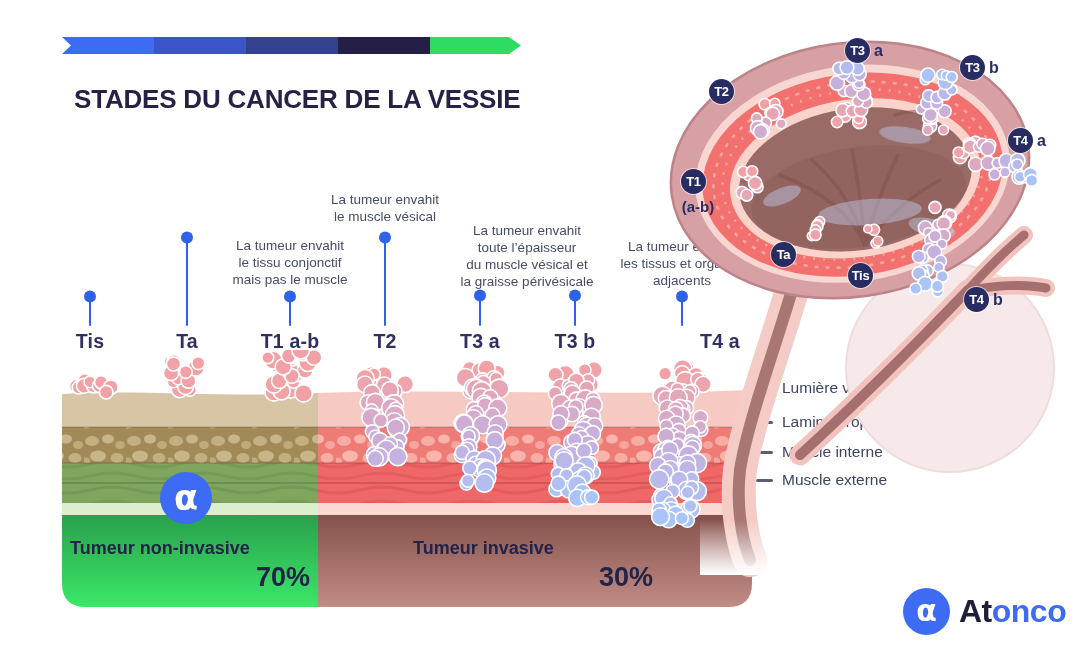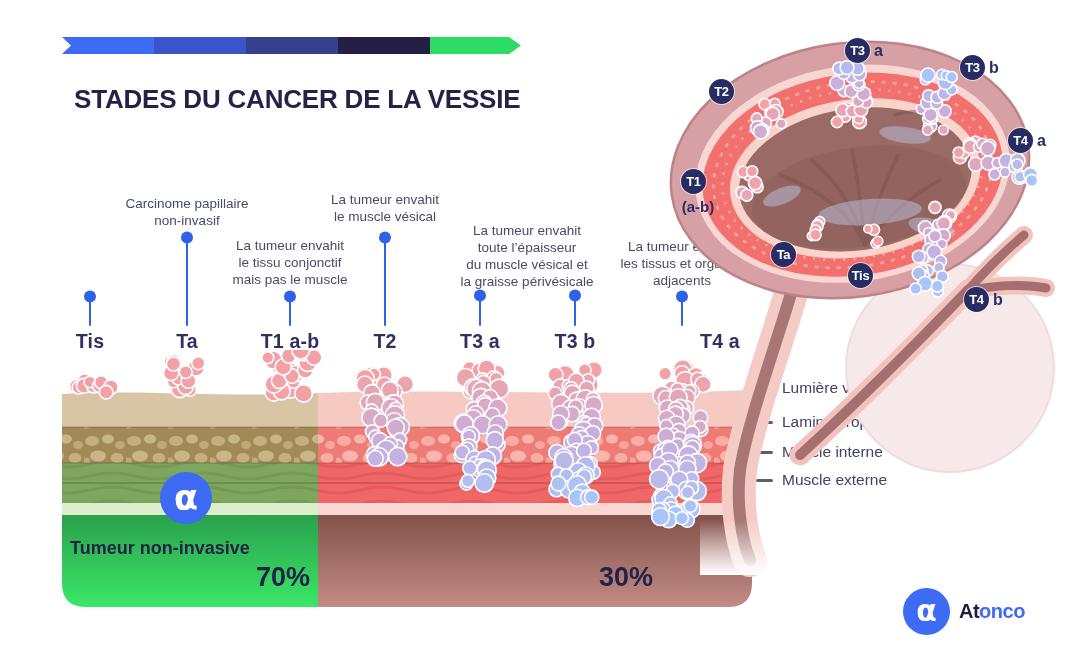--- a/index.html
+++ b/index.html
@@ -25,21 +25,21 @@
   .badge{position:absolute;width:25px;height:25px;border-radius:50%;background:#272C63;
          color:#ffffff;font-size:13px;font-weight:700;display:flex;align-items:center;
          justify-content:center;letter-spacing:-0.3px;box-shadow:0 0 0 1px rgba(255,255,255,.6);}
   .badge-suffix{position:absolute;font-size:16px;font-weight:600;color:#272C63;}
   .badge-sub{position:absolute;width:70px;text-align:center;font-size:15px;
              font-weight:600;color:#272C63;}
   #logo{position:absolute;left:903px;top:588px;display:flex;align-items:center;gap:9px;}
   .logo-mark{width:47px;height:47px;border-radius:50%;background:#3D6BF4;color:#ffffff;
              display:flex;align-items:center;justify-content:center;
              font-family:"DejaVu Sans", sans-serif;font-size:30px;font-weight:700;padding-bottom:3px;box-sizing:border-box;}
-  .logo-text{font-size:20px;font-weight:800;letter-spacing:-0.5px;}
+  .logo-text{font-size:32px;font-weight:800;letter-spacing:-0.5px;}
   .logo-text .dark{color:#1E1F3A;}
   .logo-text .blue{color:#3D6BF4;}
   .alpha-mid{fill:#ffffff;font-family:"DejaVu Sans", sans-serif;font-weight:700;}
 </style>
 </head>
 <body>
 
 <div id="frame">
 
   <svg id="bar-svg" class="abs" style="left:62px;top:37px;" width="460" height="17" viewBox="0 0 460 17">
@@ -52,22 +52,20 @@
         <rect x="0" y="0" width="92" height="17" fill="#3D6BF3"></rect>
         <rect x="92" y="0" width="92" height="17" fill="#3A55C9"></rect>
         <rect x="184" y="0" width="92" height="17" fill="#33418F"></rect>
         <rect x="276" y="0" width="92" height="17" fill="#251F47"></rect>
         <rect x="368" y="0" width="92" height="17" fill="#2EDB63"></rect>
       </g>
   </svg>
 
   <h1 id="page-title">STADES DU CANCER DE LA VESSIE</h1>
 
-  <div class="desc" style="left:102px;top:195px;width:170px;">Carcinome papillaire
-non-invasif</div>
   <div class="desc" style="left:205px;top:237px;width:170px;">La tumeur envahit
 le tissu conjonctif
 mais pas le muscle</div>
   <div class="desc" style="left:300px;top:191px;width:170px;">La tumeur envahit
 le muscle vésical</div>
   <div class="desc" style="left:432px;top:222px;width:190px;">La tumeur envahit
 toute l’épaisseur
 du muscle vésical et
 la graisse périvésicale</div>
   <div class="desc" style="left:597px;top:238px;width:170px;">La tumeur envahit
@@ -494,20 +492,21 @@
   <div class="layer-label" style="left:782px;top:379px;">Lumière vésicale</div>
   <div class="tick" style="left:756px;top:421px;"></div>
   <div class="layer-label" style="left:782px;top:413px;">Lamina propria</div>
   <div class="tick" style="left:756px;top:451px;"></div>
   <div class="layer-label" style="left:782px;top:443px;">Muscle interne</div>
   <div class="tick" style="left:756px;top:479px;"></div>
   <div class="layer-label" style="left:782px;top:471px;">Muscle externe</div>
 
   <div class="summary-label" style="left:70px;top:538px;">Tumeur non-invasive</div>
   <div class="summary-value" style="left:70px;top:562px;">70%</div>
+  <div class="summary-label" style="left:413px;top:538px;">Tumeur invasive</div>
   <div class="summary-value" style="left:413px;top:562px;">30%</div>
 
   <svg id="bladder-svg" class="abs" style="left:650px;top:10px;" width="436" height="570" viewBox="650 10 436 570">
     <defs>
       <linearGradient id="fadeW" x1="0" y1="520" x2="0" y2="575" gradientUnits="userSpaceOnUse">
         <stop offset="0" stop-color="#ffffff" stop-opacity="0"></stop>
           <stop offset="1" stop-color="#ffffff" stop-opacity="1"></stop>
       </linearGradient>
     </defs>
 

